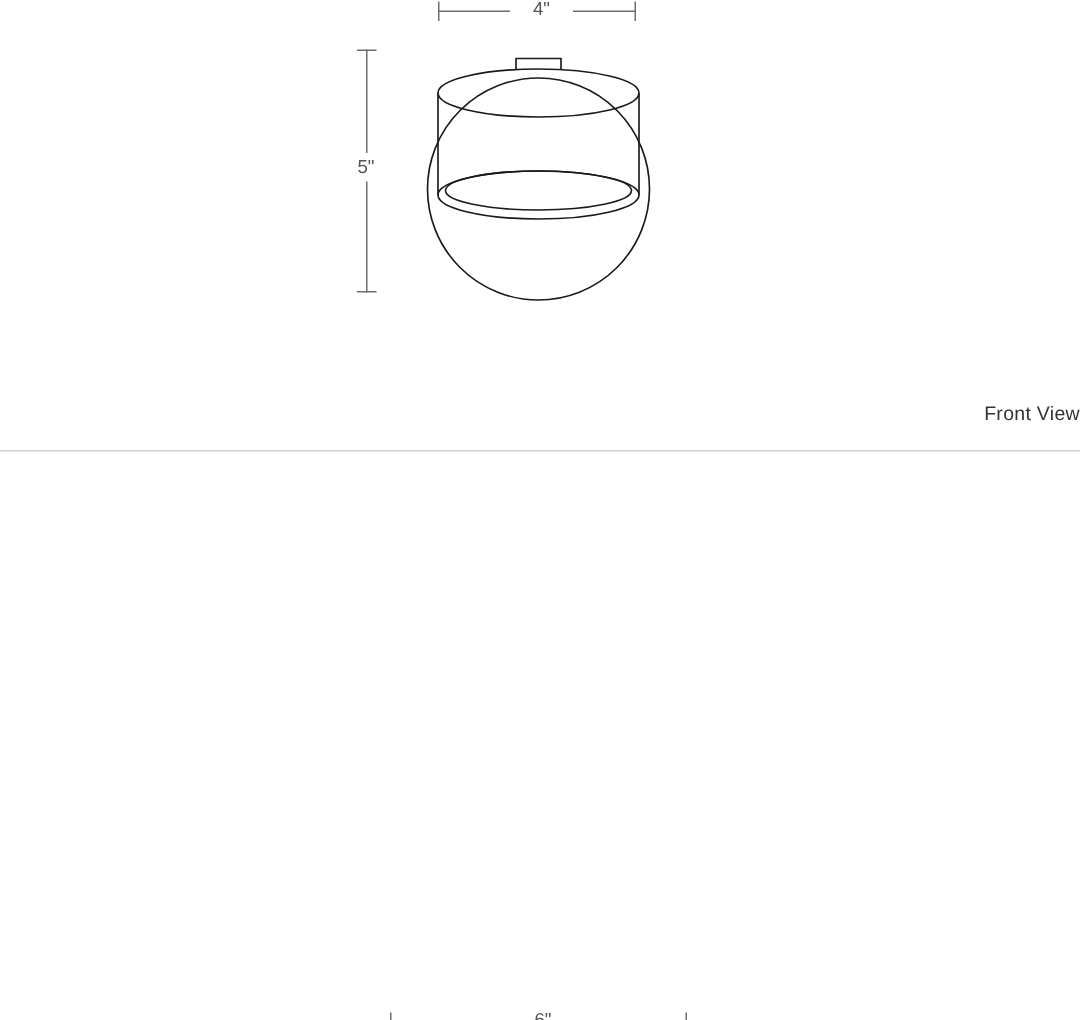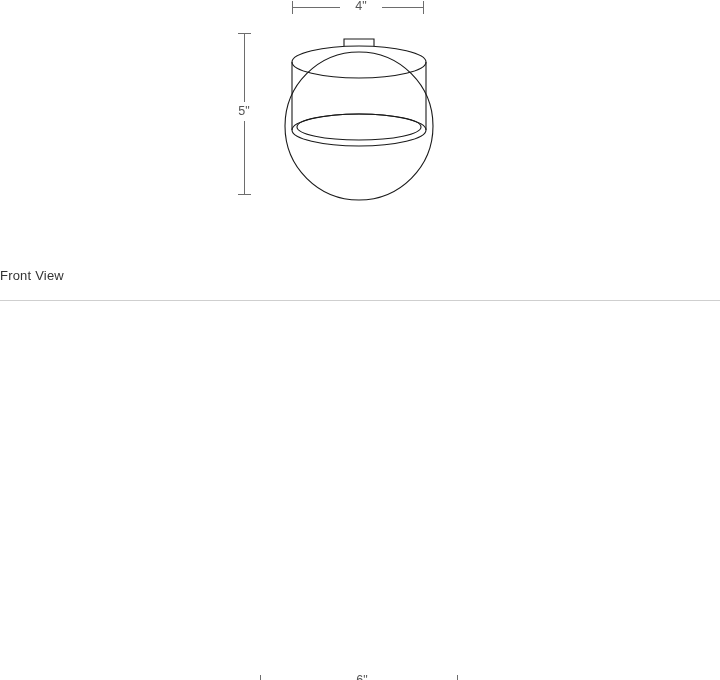--- a/index.html
+++ b/index.html
@@ -32,21 +32,21 @@
     left: 0;
     top: 300px;
     width: 720px;
     height: 1px;
     background: #cfcfcf;
   }
 
   .view-caption {
     position: absolute;
     width: 720px;
-    text-align: left;
+    text-align: right;
     font-size: 13px;
     color: #333333;
     letter-spacing: .2px;
   }
   .caption-front { top: 268px; }
 
   
   .dim {
     position: absolute;
     color: #555;

